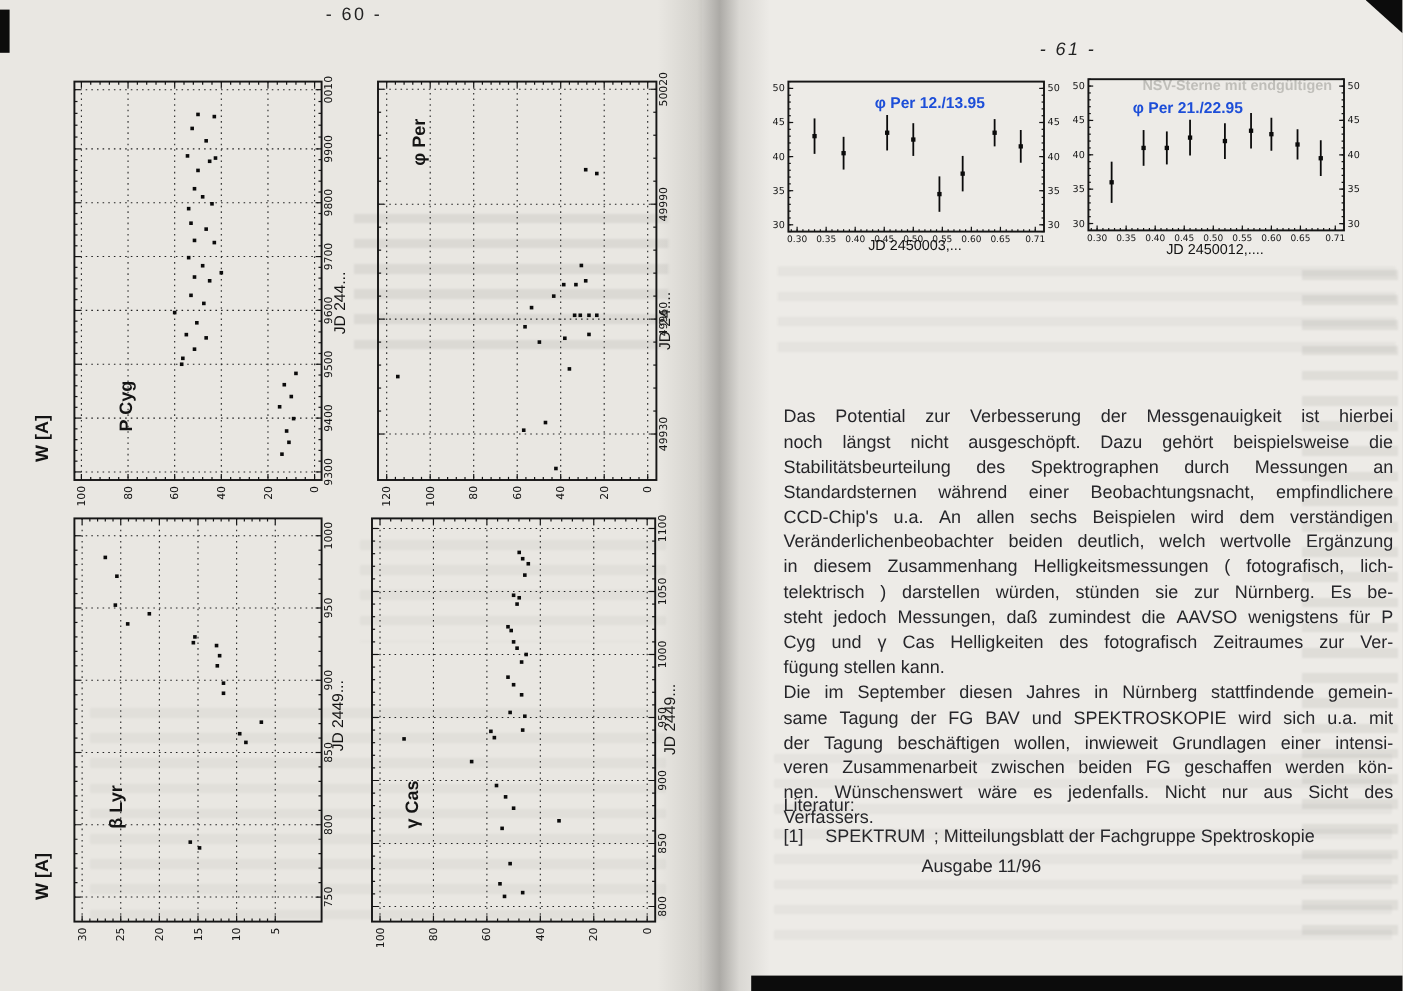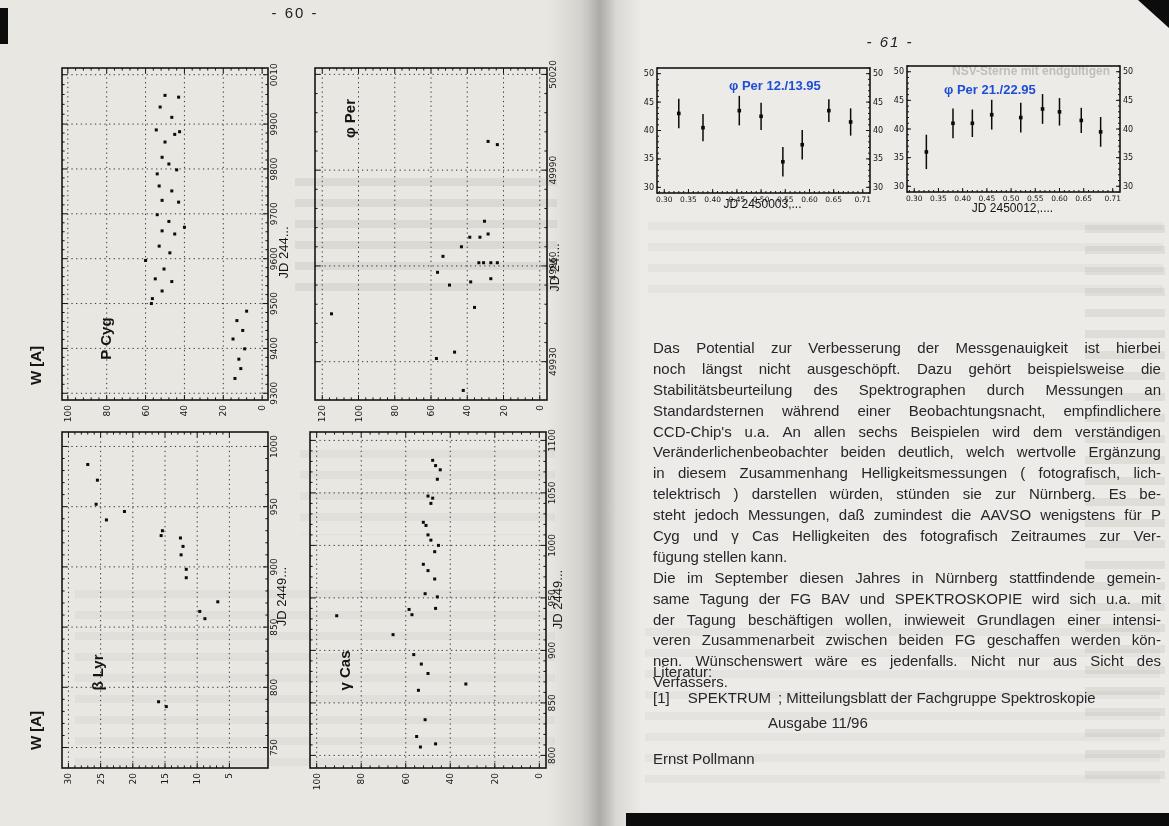--- a/index.html
+++ b/index.html
@@ -1067,19 +1067,18 @@
       <div class="tline"><span>veren</span><span>Zusammenarbeit</span><span>zwischen</span><span>beiden</span><span>FG</span><span>geschaffen</span><span>werden</span><span>kön-</span></div>
       <div class="tline"><span>nen.</span><span>Wünschenswert</span><span>wäre</span><span>es</span><span>jedenfalls.</span><span>Nicht</span><span>nur</span><span>aus</span><span>Sicht</span><span>des</span></div>
       <div class="tline nj"><span>Verfassers.</span></div>
     </div>
 
   <div class="lit bold" style="top:663px;">Literatur:</div>
   <div class="lit" style="top:689px;">
     <span>[1]</span><span style="display:inline-block;width:18px;"></span><span class="bold">SPEKTRUM</span><span style="display:inline-block;width:7px;"></span><span>; Mitteilungsblatt der Fachgruppe Spektroskopie</span>
   </div>
   <div class="lit" style="top:714px;left:768px;">Ausgabe 11/96</div>
-  <div class="lit" style="top:750px;">Ernst Pollmann</div>
 
   <div class="gutter"></div>
   <div class="artifact" style="left:0;top:8px;width:8px;height:36px;"></div>
   <div class="tri"></div>
   <div class="artifact" style="left:626px;top:813px;width:543px;height:13px;"></div>
 </div>
 
 </body></html>

